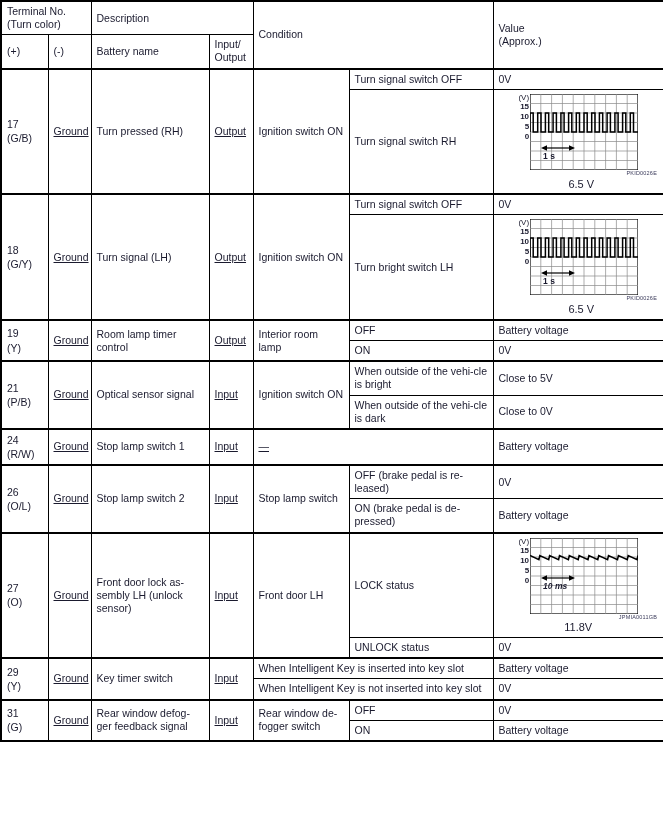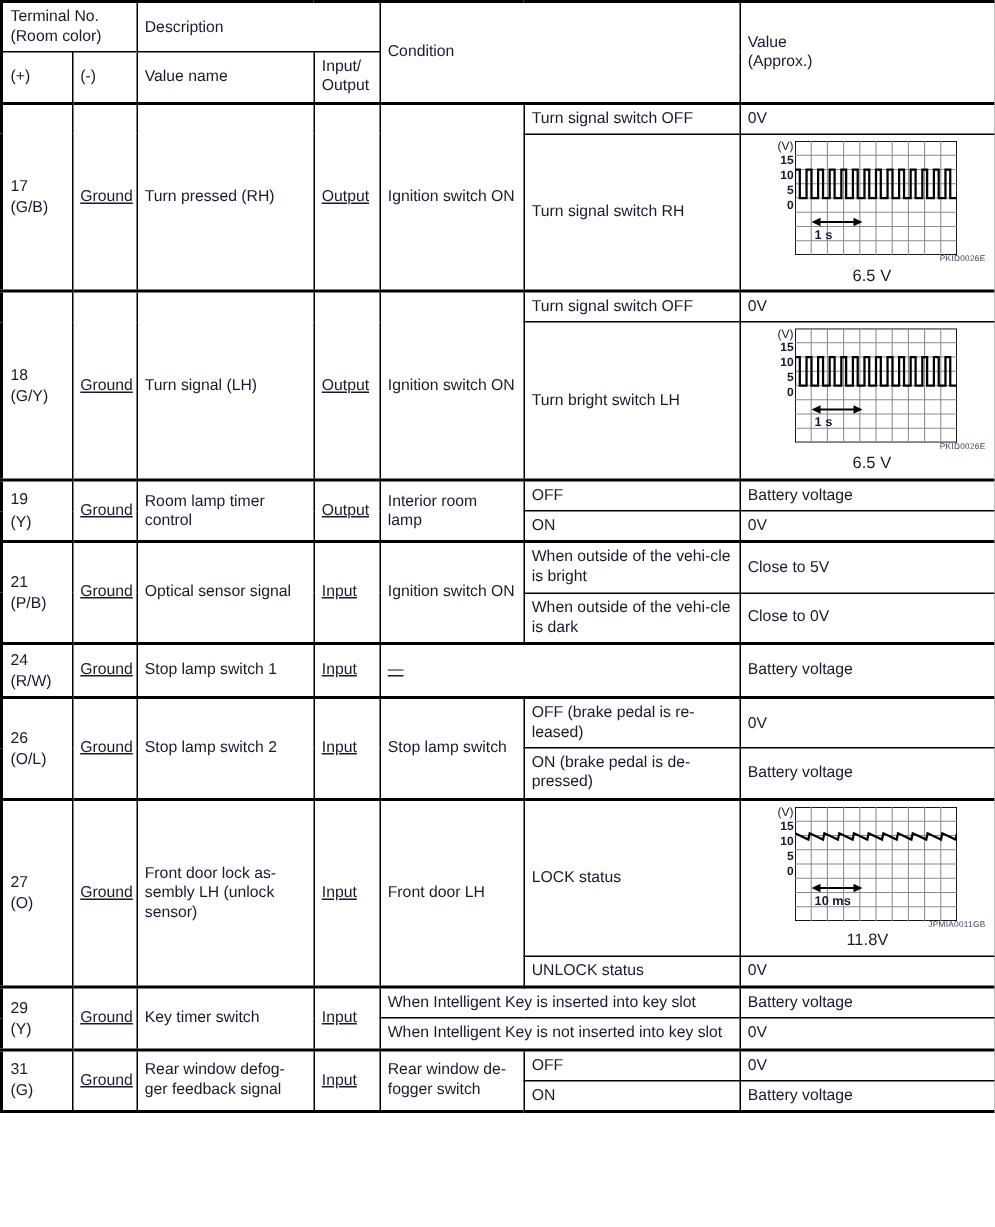--- a/index.html
+++ b/index.html
@@ -61,33 +61,33 @@
       <col style="width:118px">
       <col style="width:44px">
       <col style="width:96px">
       <col style="width:144px">
       <col style="width:171px">
     </colgroup>
     <thead>
       <tr>
         <td colspan="2" class="hdr nb-bot">
           <div>Terminal No.</div>
-          <div>(Room color)</div>
+          <div>(Turn color)</div>
         </td>
         <td colspan="2" class="hdr">Description</td>
         <td colspan="2" rowspan="2" class="hdr">Condition</td>
         <td rowspan="2" class="hdr">
           <div>Value</div>
           <div>(Approx.)</div>
         </td>
       </tr>
       <tr>
         <td class="hdr">(+)</td>
         <td class="hdr">(-)</td>
-        <td class="hdr">Value name</td>
+        <td class="hdr">Battery name</td>
         <td class="hdr">
           <div>Input/</div>
           <div>Output</div>
         </td>
       </tr>
     </thead>
     <tbody id="tbody">
         <tr>
           <td rowspan="2" class="termcell thicktop">
             <div>17</div>
@@ -301,21 +301,21 @@
                     <line x1="97.2" y1="0" x2="97.2" y2="76" stroke="#8a8a8a" stroke-width="0.7"></line>
                     <line x1="0" y1="9.5" x2="108" y2="9.5" stroke="#8a8a8a" stroke-width="0.7"></line>
                     <line x1="0" y1="19.0" x2="108" y2="19.0" stroke="#8a8a8a" stroke-width="0.7"></line>
                     <line x1="0" y1="28.5" x2="108" y2="28.5" stroke="#8a8a8a" stroke-width="0.7"></line>
                     <line x1="0" y1="38.0" x2="108" y2="38.0" stroke="#8a8a8a" stroke-width="0.7"></line>
                     <line x1="0" y1="47.5" x2="108" y2="47.5" stroke="#8a8a8a" stroke-width="0.7"></line>
                     <line x1="0" y1="57.0" x2="108" y2="57.0" stroke="#8a8a8a" stroke-width="0.7"></line>
                     <line x1="0" y1="66.5" x2="108" y2="66.5" stroke="#8a8a8a" stroke-width="0.7"></line>
                     <path d="M 0 17.5 L 8.9 21.7 L 9.8 17.5 L 18.7 21.7 L 19.6 17.5 L 28.6 21.7 L 29.5 17.5 L 38.4 21.7 L 39.3 17.5 L 48.2 21.7 L 49.1 17.5 L 58.0 21.7 L 58.9 17.5 L 67.8 21.7 L 68.7 17.5 L 77.6 21.7 L 78.5 17.5 L 87.5 21.7 L 88.4 17.5 L 97.3 21.7 L 98.2 17.5 L 107.1 21.7 L 108.0 17.5" fill="none" stroke="#000" stroke-width="1.5"></path>
                   </svg>
-                  <div style="position:absolute;left:11px;top:50px;width:74px;">
+                  <div style="position:absolute;left:11px;top:36px;width:74px;font-style:italic;">
                     <svg width="34" height="8" viewBox="0 0 34 8">
                       <line x1="2" y1="4" x2="32" y2="4" stroke="#000" stroke-width="1.2"></line>
                       <polygon points="0,4 6,1.2 6,6.8" fill="#000"></polygon>
                       <polygon points="34,4 28,1.2 28,6.8" fill="#000"></polygon>
                     </svg>
                     <div style="font-size:8.5px;font-weight:bold;margin-top:-1px;margin-left:2px;">10 ms</div>
                   </div>
                 </div>
               </div>
               <div class="wave-code">JPMIA0011GB</div>

